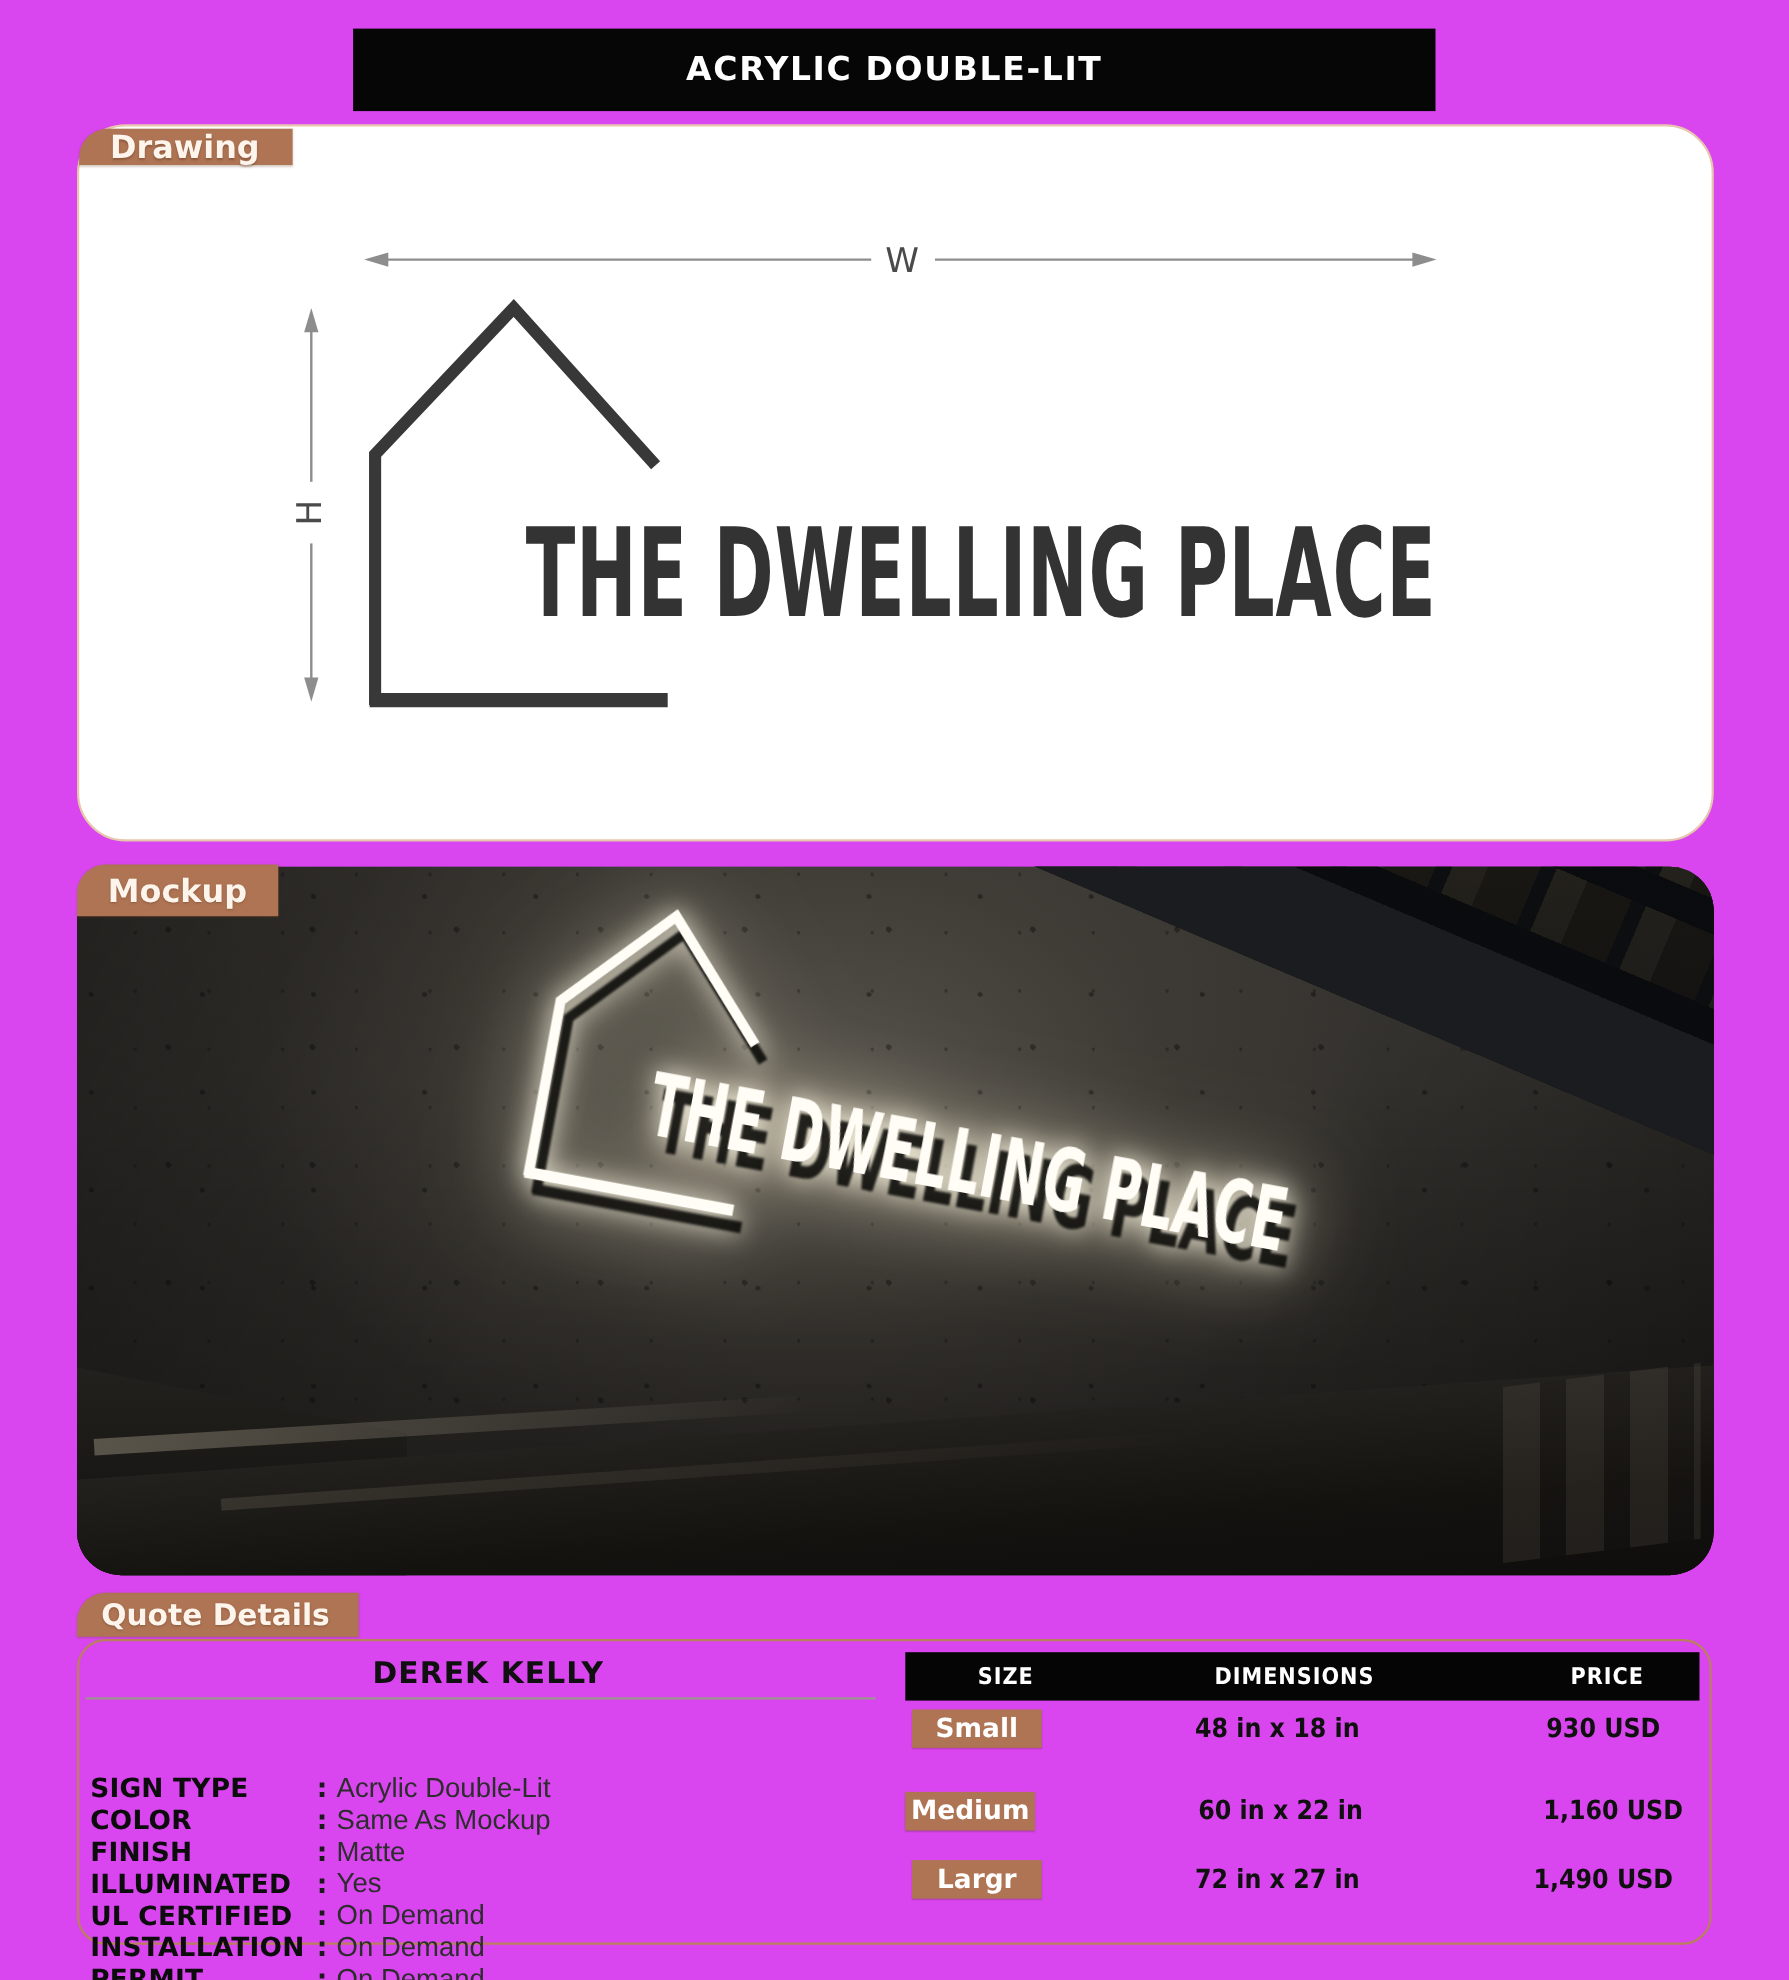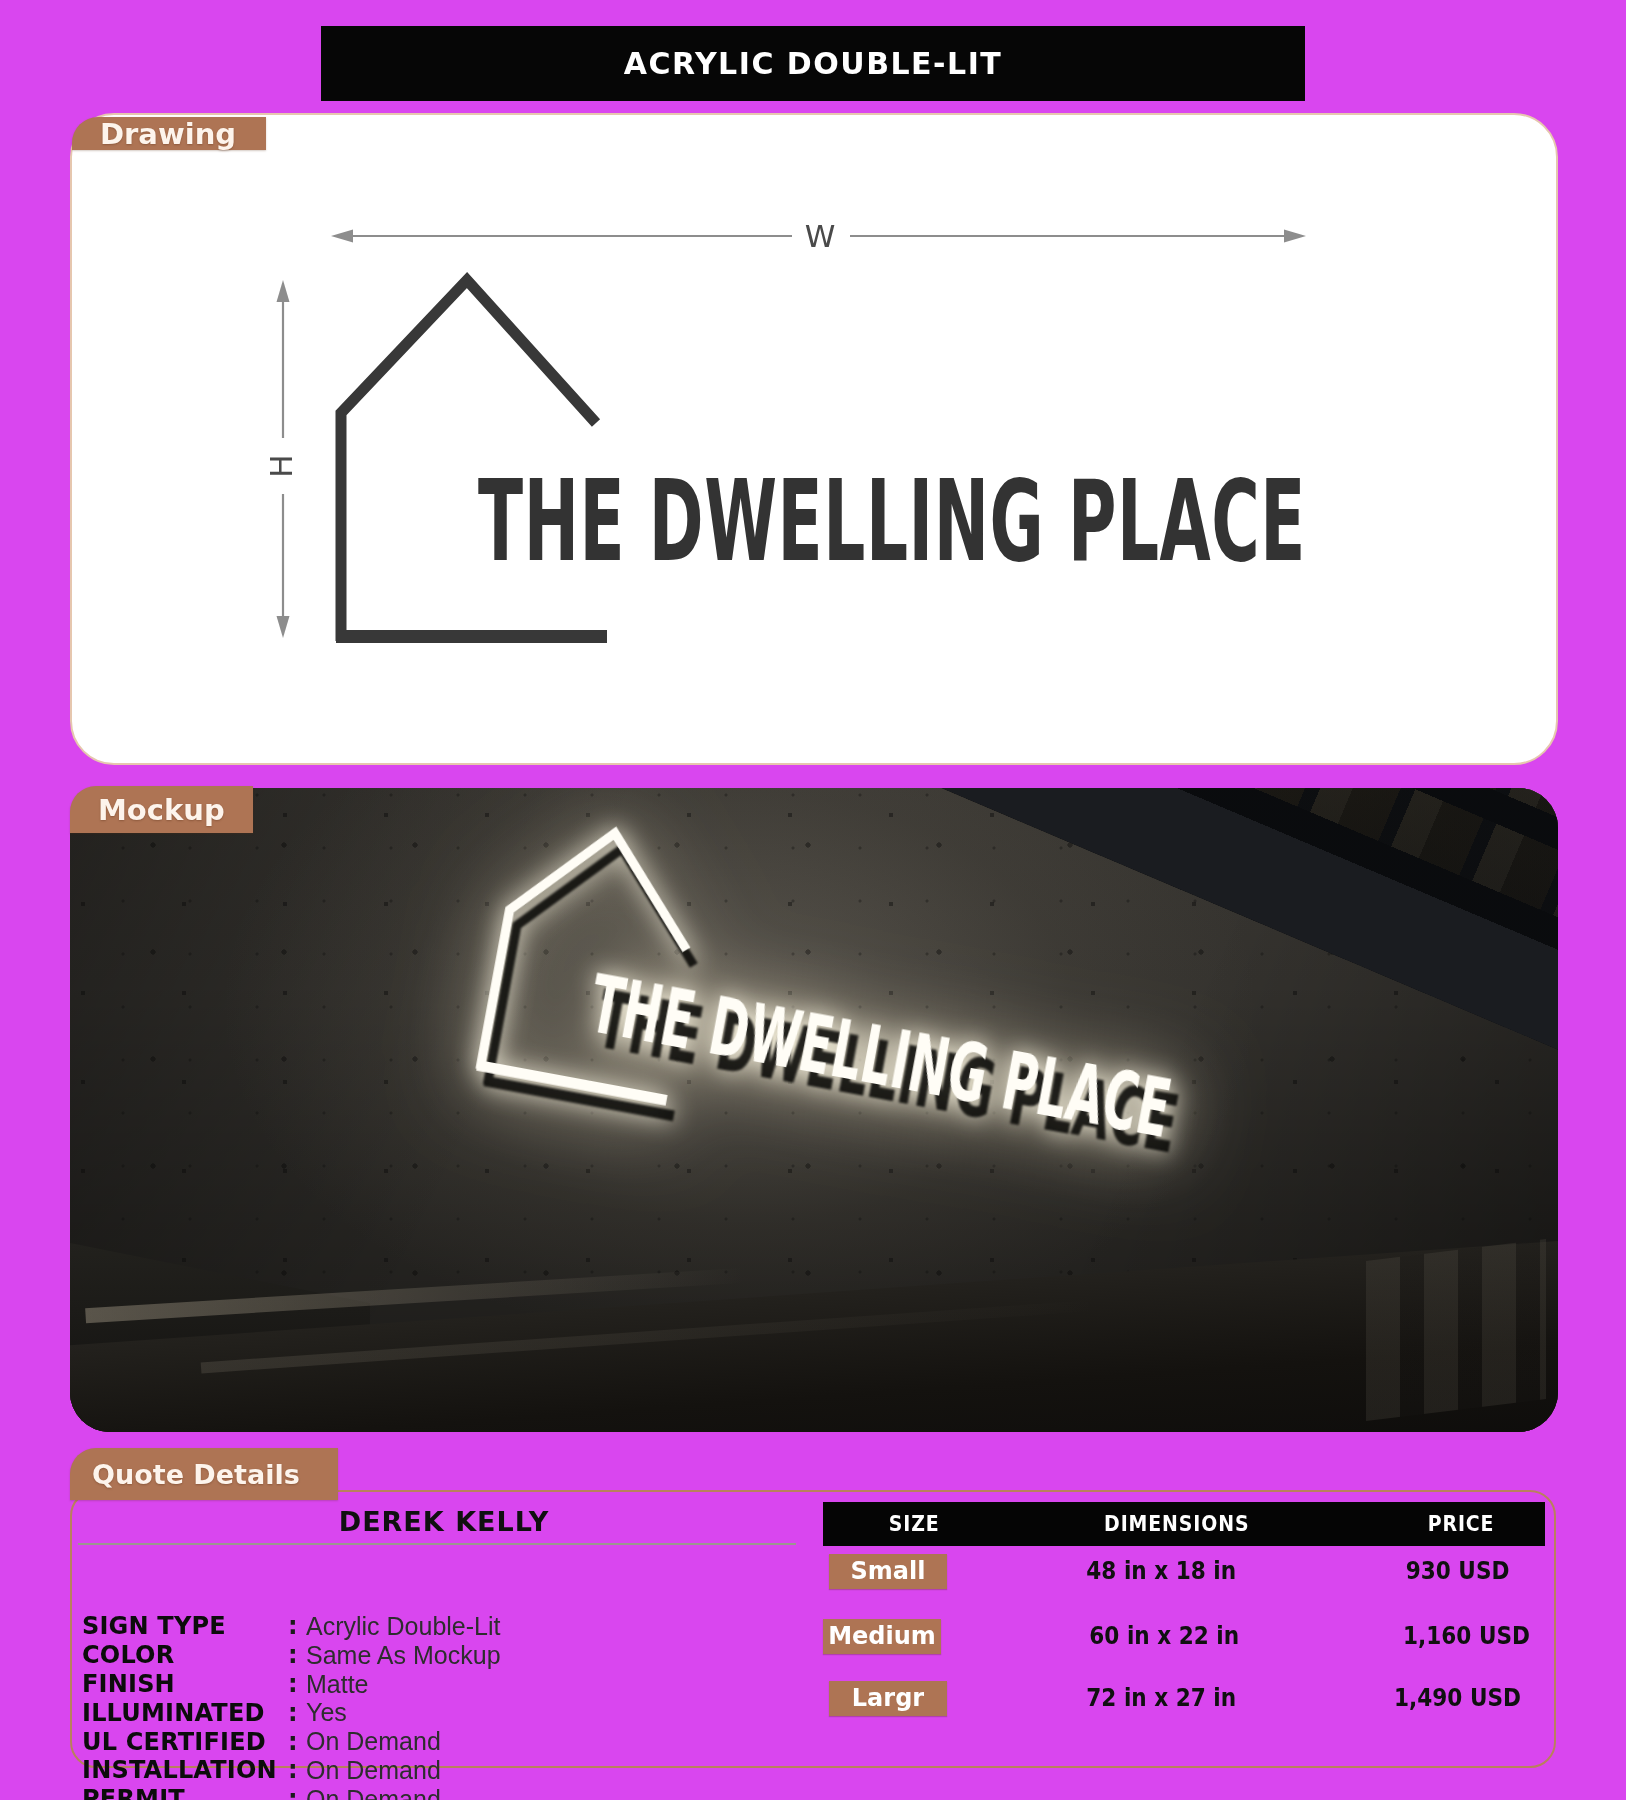--- a/index.html
+++ b/index.html
@@ -11,21 +11,21 @@
     display:flex;align-items:center;justify-content:center;}
   .title-bar span{color:#ffffff;font-size:30px;font-weight:700;letter-spacing:1.5px;}
 
   
   .tab{position:absolute;background:#ae7454;color:#fdf4ec;font-weight:700;
     border-radius:26px 0 0 0;display:flex;align-items:center;z-index:6;
     box-shadow:0 1px 2px rgba(90,50,25,.25);}
   .tab span{text-shadow:0 1px 2px rgba(80,40,20,.35);}
   .tab-drawing{left:72px;top:117px;height:33px;padding:0 30px 0 28px;font-size:29px;}
   .tab-mockup{left:70px;top:786px;height:47px;padding:0 28px 0 28px;font-size:29px;}
-  .tab-quote{left:70px;top:1448px;height:52px;padding:0 38px 0 22px;font-size:27px;justify-content:center;}
+  .tab-quote{left:70px;top:1448px;height:40px;padding:0 26px 0 22px;font-size:27px;justify-content:center;}
 
   
   .panel-drawing{position:absolute;left:70px;top:113px;width:1488px;height:652px;background:#ffffff;
     border:2px solid #e6c7ae;border-radius:44px;box-sizing:border-box;}
   .drawing-svg{position:absolute;left:66px;top:110px;width:1496px;height:660px;z-index:4;}
 
   
   .panel-mockup{position:absolute;left:70px;top:788px;width:1488px;height:644px;border-radius:40px;
     overflow:hidden;background:#2f2d2a;}
   .layer{position:absolute;inset:0;}
@@ -75,21 +75,21 @@
   .dlabel{width:206px;font-size:24px;font-weight:700;color:#0c0c0c;letter-spacing:.2px;}
   .dcolon{width:18px;font-size:24px;font-weight:700;color:#1a1a1a;}
   .dval{font-family:"Liberation Sans","DejaVu Sans",sans-serif;font-size:25px;font-weight:400;color:#2d2d2d;}
 
   .table{position:absolute;left:823px;top:1502px;width:722px;}
   .t-head{height:44px;background:#050505;display:flex;align-items:center;}
   .t-head .c{color:#ffffff;font-size:21px;font-weight:700;letter-spacing:1px;text-align:center;}
   .c1{width:130px;padding-left:29px;}.c2{width:417px;}.c3{width:175px;}
   .cond{display:inline-block;transform:scaleX(.9);transform-origin:center;}
   .t-row{display:flex;align-items:center;height:36px;}
-  .r1{margin-top:7px;}.r2{margin-top:29px;gap:36px;}.r3{margin-top:26px;}
+  .r1{margin-top:7px;}.r2{margin-top:39px;gap:36px;}.r3{margin-top:26px;}
   .badge-wrap{width:130px;display:flex;justify-content:center;}
   .badge{width:118px;height:35px;background:#ae7454;color:#fff;font-size:24px;font-weight:700;
     display:flex;align-items:center;justify-content:center;box-shadow:0 1px 1px rgba(90,50,25,.3);}
   .cell{font-size:24px;font-weight:700;color:#101010;text-align:center;}
 </style>
 </head>
 <body>
 
 <div class="page">
 

